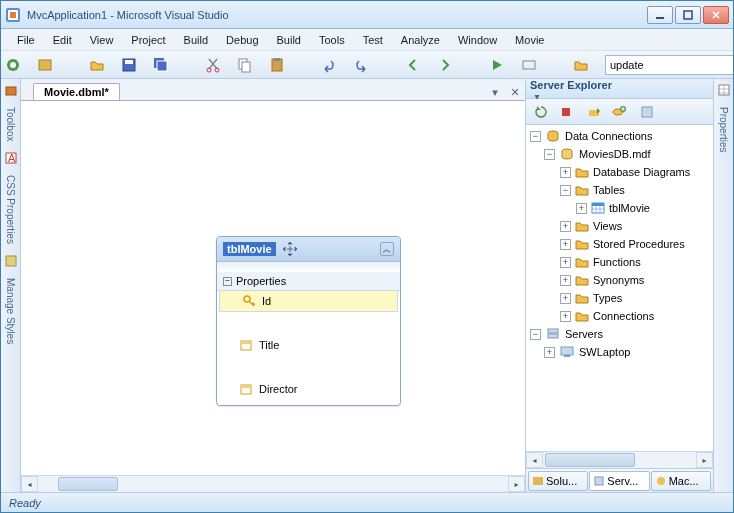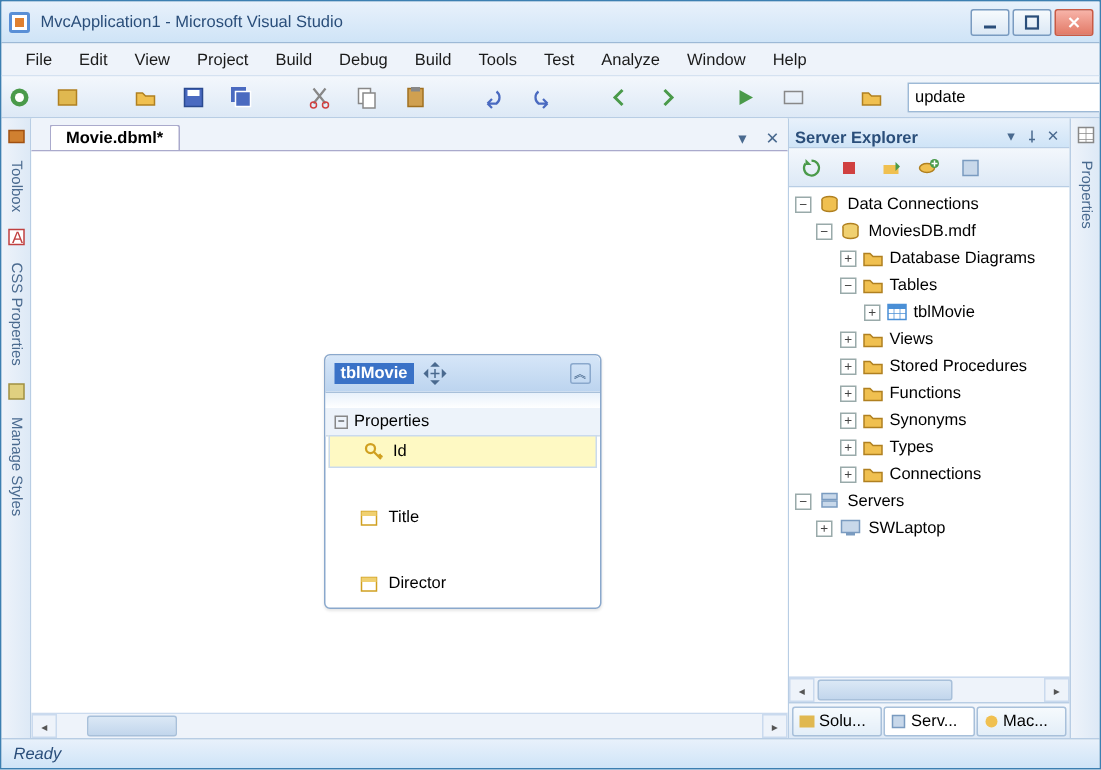--- a/index.html
+++ b/index.html
@@ -42,21 +42,21 @@
 .entity-row { padding:3px 6px 3px 22px; display:flex; align-items:center; gap:6px;margin-top:24px; }
 .entity-row.sel { background:#fef9c3; border:1px solid #cadaee; margin:-1px 2px;}
 .entity-row svg { flex-shrink:0; }
 
 .hscroll { height:17px; background:#eef3fa; border-top:1px solid #cadaee; display:flex; }
 .hscroll .thumb { width:60px; background:linear-gradient(#dbe8f5,#c2d6ec); border:1px solid #a8c0da; margin:1px 0 1px 20px; border-radius:2px;}
 .hscroll .arr{width:17px;border:1px solid #cadaee;display:flex;align-items:center;justify-content:center;font-size:8px;color:#555;}
 
 .right { width: 208px; border-left:1px solid #b8cde4; display:flex; flex-direction:column; }
 .right > .sidebar-left{width:20px;border-left:1px solid #b8cde4;border-right:none;}
-.panel-head { height:20px; background:linear-gradient(#e8f1fb,#cfe4f7); display:flex; align-items:flex-end; padding:0 4px; border-bottom:1px solid #b8cde4; }
+.panel-head { height:20px; background:linear-gradient(#e8f1fb,#cfe4f7); display:flex; align-items:flex-start; padding:0 4px; border-bottom:1px solid #b8cde4;flex-direction:column; }
 .panel-head .title { flex:1; font-weight:bold; color:#2a4e7a; }
 .panel-head .pbtn { width:14px; height:14px; display:flex; align-items:center; justify-content:center; color:#4a6a8f; font-size:10px; }
 .panel-toolbar { height:26px; background:linear-gradient(#f3f7fc,#dde9f6); border-bottom:1px solid #b8cde4; display:flex; align-items:center; padding:0 4px; gap:3px;}
 .panel-toolbar .tbtn{width:22px;height:22px;display:flex;align-items:center;justify-content:center;}
 
 .tree { flex:1; background:#fff; overflow:auto; padding:2px 0;}
 .tree-node { display:flex; align-items:center; height:18px; padding-left:4px; white-space:nowrap;}
 .tree-node .exp { width:11px; height:11px; border:1px solid #9aa; display:flex; align-items:center; justify-content:center; font-size:9px; line-height:1; margin-right:4px; color:#444; flex-shrink:0;}
 .tree-node svg { margin-right:4px; flex-shrink:0;}
 .ind1{padding-left:18px;} .ind2{padding-left:34px;} .ind3{padding-left:50px;}
@@ -104,21 +104,21 @@
   <span>Edit</span>
   <span>View</span>
   <span>Project</span>
   <span>Build</span>
   <span>Debug</span>
   <span>Build</span>
   <span>Tools</span>
   <span>Test</span>
   <span>Analyze</span>
   <span>Window</span>
-  <span>Help</span>
+  <span>Movie</span>
 </div>
 
 <div class="toolbar">
   <div class="tbtn">
       <svg width="16" height="16">
         <circle cx="8" cy="8" r="6" fill="#4a9a4a"></circle>
         <circle cx="8" cy="8" r="3" fill="#fff"></circle>
       </svg>
     </div>
   <div class="tbtn">

